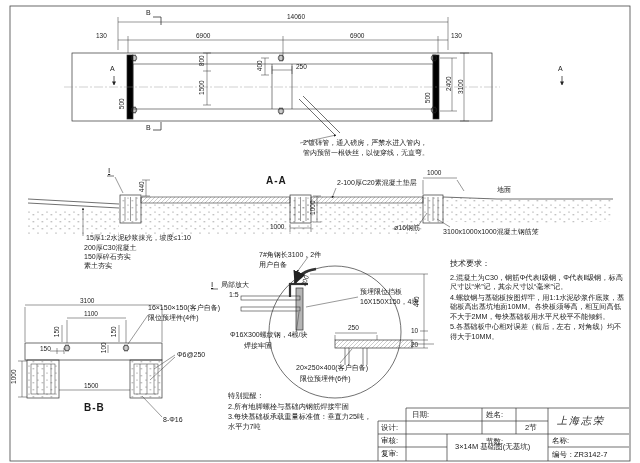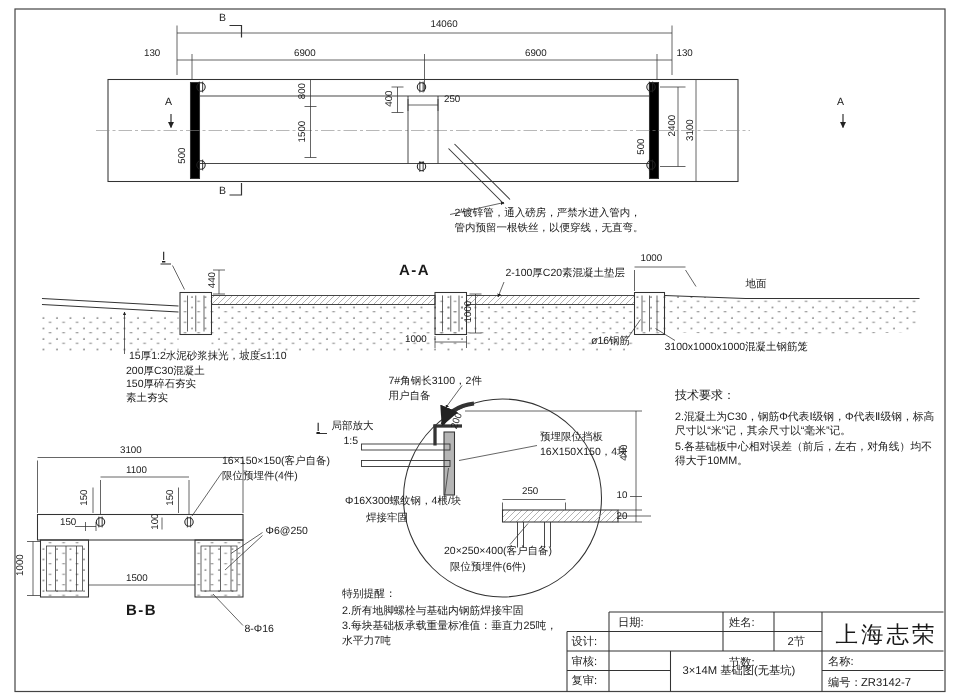--- a/index.html
+++ b/index.html
@@ -8,21 +8,21 @@
   .sheet svg{position:absolute;left:0;top:0;}
   .lbl{position:absolute;font-size:7px;line-height:1.15;white-space:nowrap;color:#1a1a1a;}
   .dimt{font-size:6.5px;}
   .rot{width:24px;text-align:center;transform:rotate(-90deg);transform-origin:center;}
   .rot70{width:20px;text-align:center;transform:rotate(-70deg);transform-origin:center;}
   .big{font-size:10px;font-weight:bold;letter-spacing:1px;}
   .flagI{text-decoration:underline;font-size:8px;}
   .blk{position:absolute;font-size:7.2px;line-height:1.32;color:#1a1a1a;}
   .blk p{margin:0 0 1px 0;}
   .tb{position:absolute;font-size:7.5px;white-space:nowrap;}
-  .company{font-size:15px;letter-spacing:2px;}
+  .company{font-size:10px;letter-spacing:2px;font-style:italic;}
   .dtitle{font-size:7.5px;}
 </style>
 </head>
 <body>
 
 <div class="sheet">
 
 <svg width="640" height="463" viewBox="0 0 640 463">
   <defs>
     <pattern id="sp" width="9" height="7" patternUnits="userSpaceOnUse">
@@ -298,20 +298,21 @@
 <span class="lbl dimt" style="left:84px;top:382px">1500</span>
 <span class="lbl" style="left:148px;top:304px">16×150×150(客户自备)</span>
 <span class="lbl" style="left:148px;top:314px">限位预埋件(4件)</span>
 <span class="lbl" style="left:177px;top:351px">Φ6@250</span>
 <span class="lbl" style="left:163px;top:416px">8-Φ16</span>
 <span class="lbl big" style="left:84px;top:402px">B-B</span>
 
 <div class="blk" style="left:450px;top:259px;width:178px">
   <p style="font-size:8px;margin-bottom:3px">技术要求：</p>
   <p>2.混凝土为C30，钢筋Φ代表Ⅰ级钢，Φ代表Ⅱ级钢，标高尺寸以“米”记，其余尺寸以“毫米”记。</p>
+  <p>4.螺纹钢与基础板按图焊牢，用1:1水泥砂浆作底浆，基础板高出基坑地面10MM。各块板须等高，相互间高低不大于2MM，每块基础板用水平尺校平不能倾斜。</p>
   <p>5.各基础板中心相对误差（前后，左右，对角线）均不得大于10MM。</p>
 </div>
 
 <div class="blk" style="left:228px;top:391px;width:150px">
   <p>特别提醒：</p>
   <p>2.所有地脚螺栓与基础内钢筋焊接牢固</p>
   <p>3.每块基础板承载重量标准值：垂直力25吨，水平力7吨</p>
 </div>
 
 <span class="tb" style="left:412px;top:410px">日期:</span>

